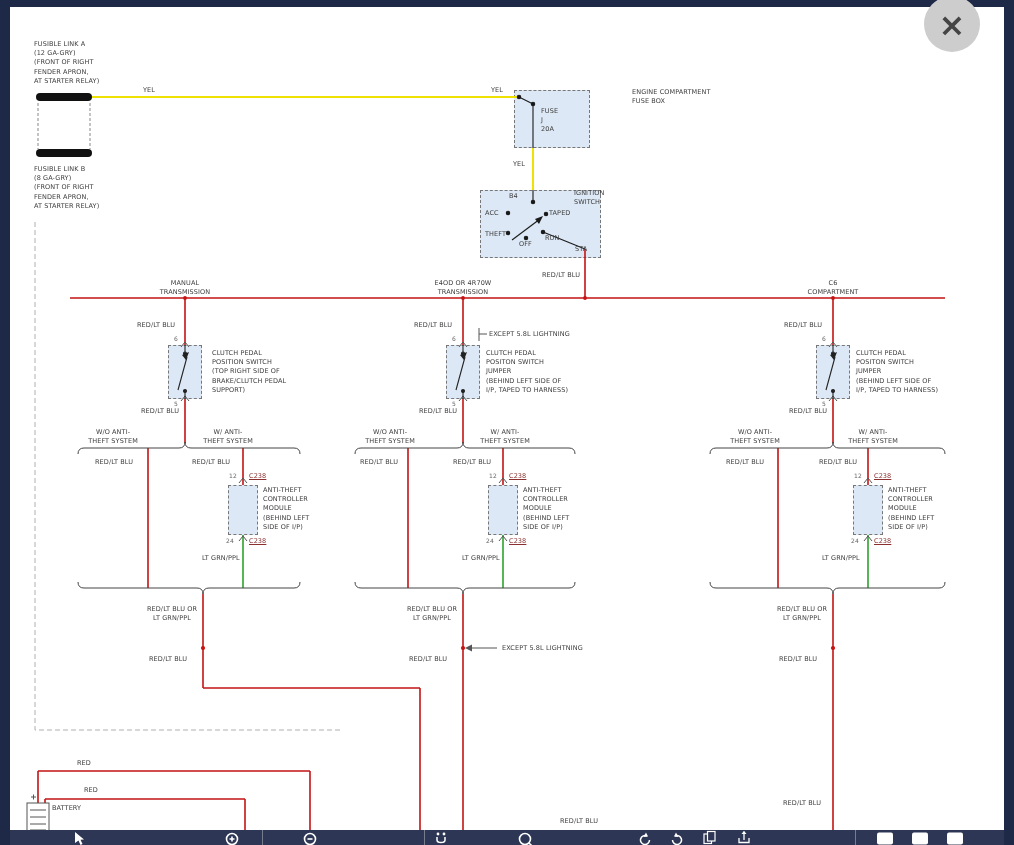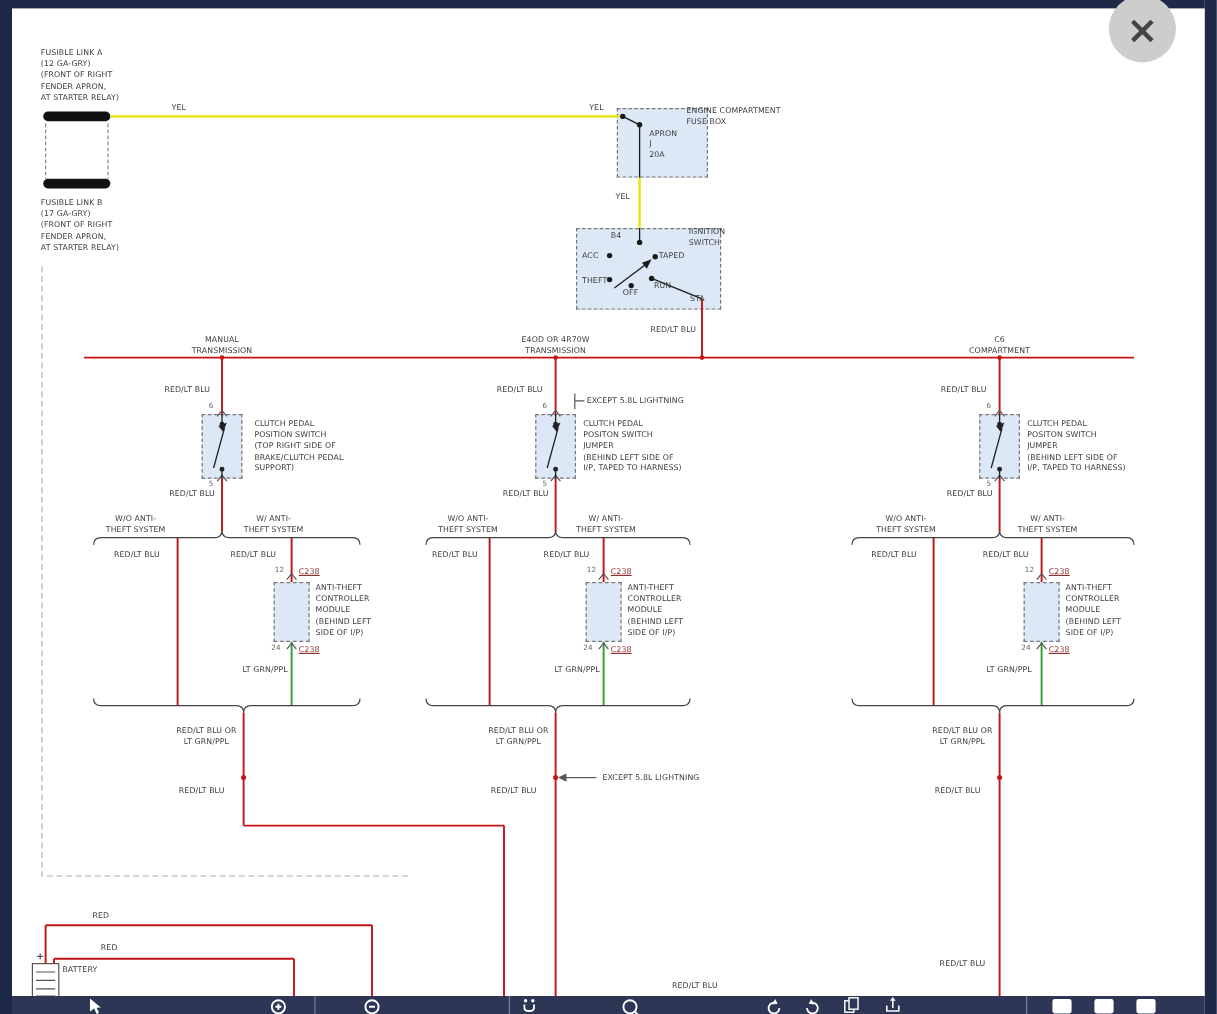--- a/index.html
+++ b/index.html
@@ -131,30 +131,30 @@
   </g>
 </svg>
 
 <div class="lbl-layer">
   <div class="t" style="left:34px;top:40px">FUSIBLE LINK A
 (12 GA-GRY)
 (FRONT OF RIGHT
 FENDER APRON,
 AT STARTER RELAY)</div>
   <div class="t" style="left:34px;top:165px">FUSIBLE LINK B
-(17 GA-GRY)
+(8 GA-GRY)
 (FRONT OF RIGHT
 FENDER APRON,
 AT STARTER RELAY)</div>
   <div class="t" style="left:143px;top:86px">YEL</div>
   <div class="t" style="left:491px;top:86px">YEL</div>
   <div class="t" style="left:513px;top:160px">YEL</div>
-  <div class="t" style="left:572px;top:88px">ENGINE COMPARTMENT
+  <div class="t" style="left:632px;top:88px">ENGINE COMPARTMENT
 FUSE BOX</div>
-  <div class="t" style="left:541px;top:107px">APRON
+  <div class="t" style="left:541px;top:107px">FUSE
 J
 20A</div>
   <div class="t" style="left:574px;top:189px">IGNITION
 SWITCH</div>
   <div class="t" style="left:509px;top:192px">B4</div>
   <div class="t" style="left:485px;top:209px">ACC</div>
   <div class="t" style="left:485px;top:230px">THEFT</div>
   <div class="t" style="left:519px;top:240px">OFF</div>
   <div class="t" style="left:545px;top:234px">RUN</div>
   <div class="t" style="left:549px;top:209px">TAPED</div>

